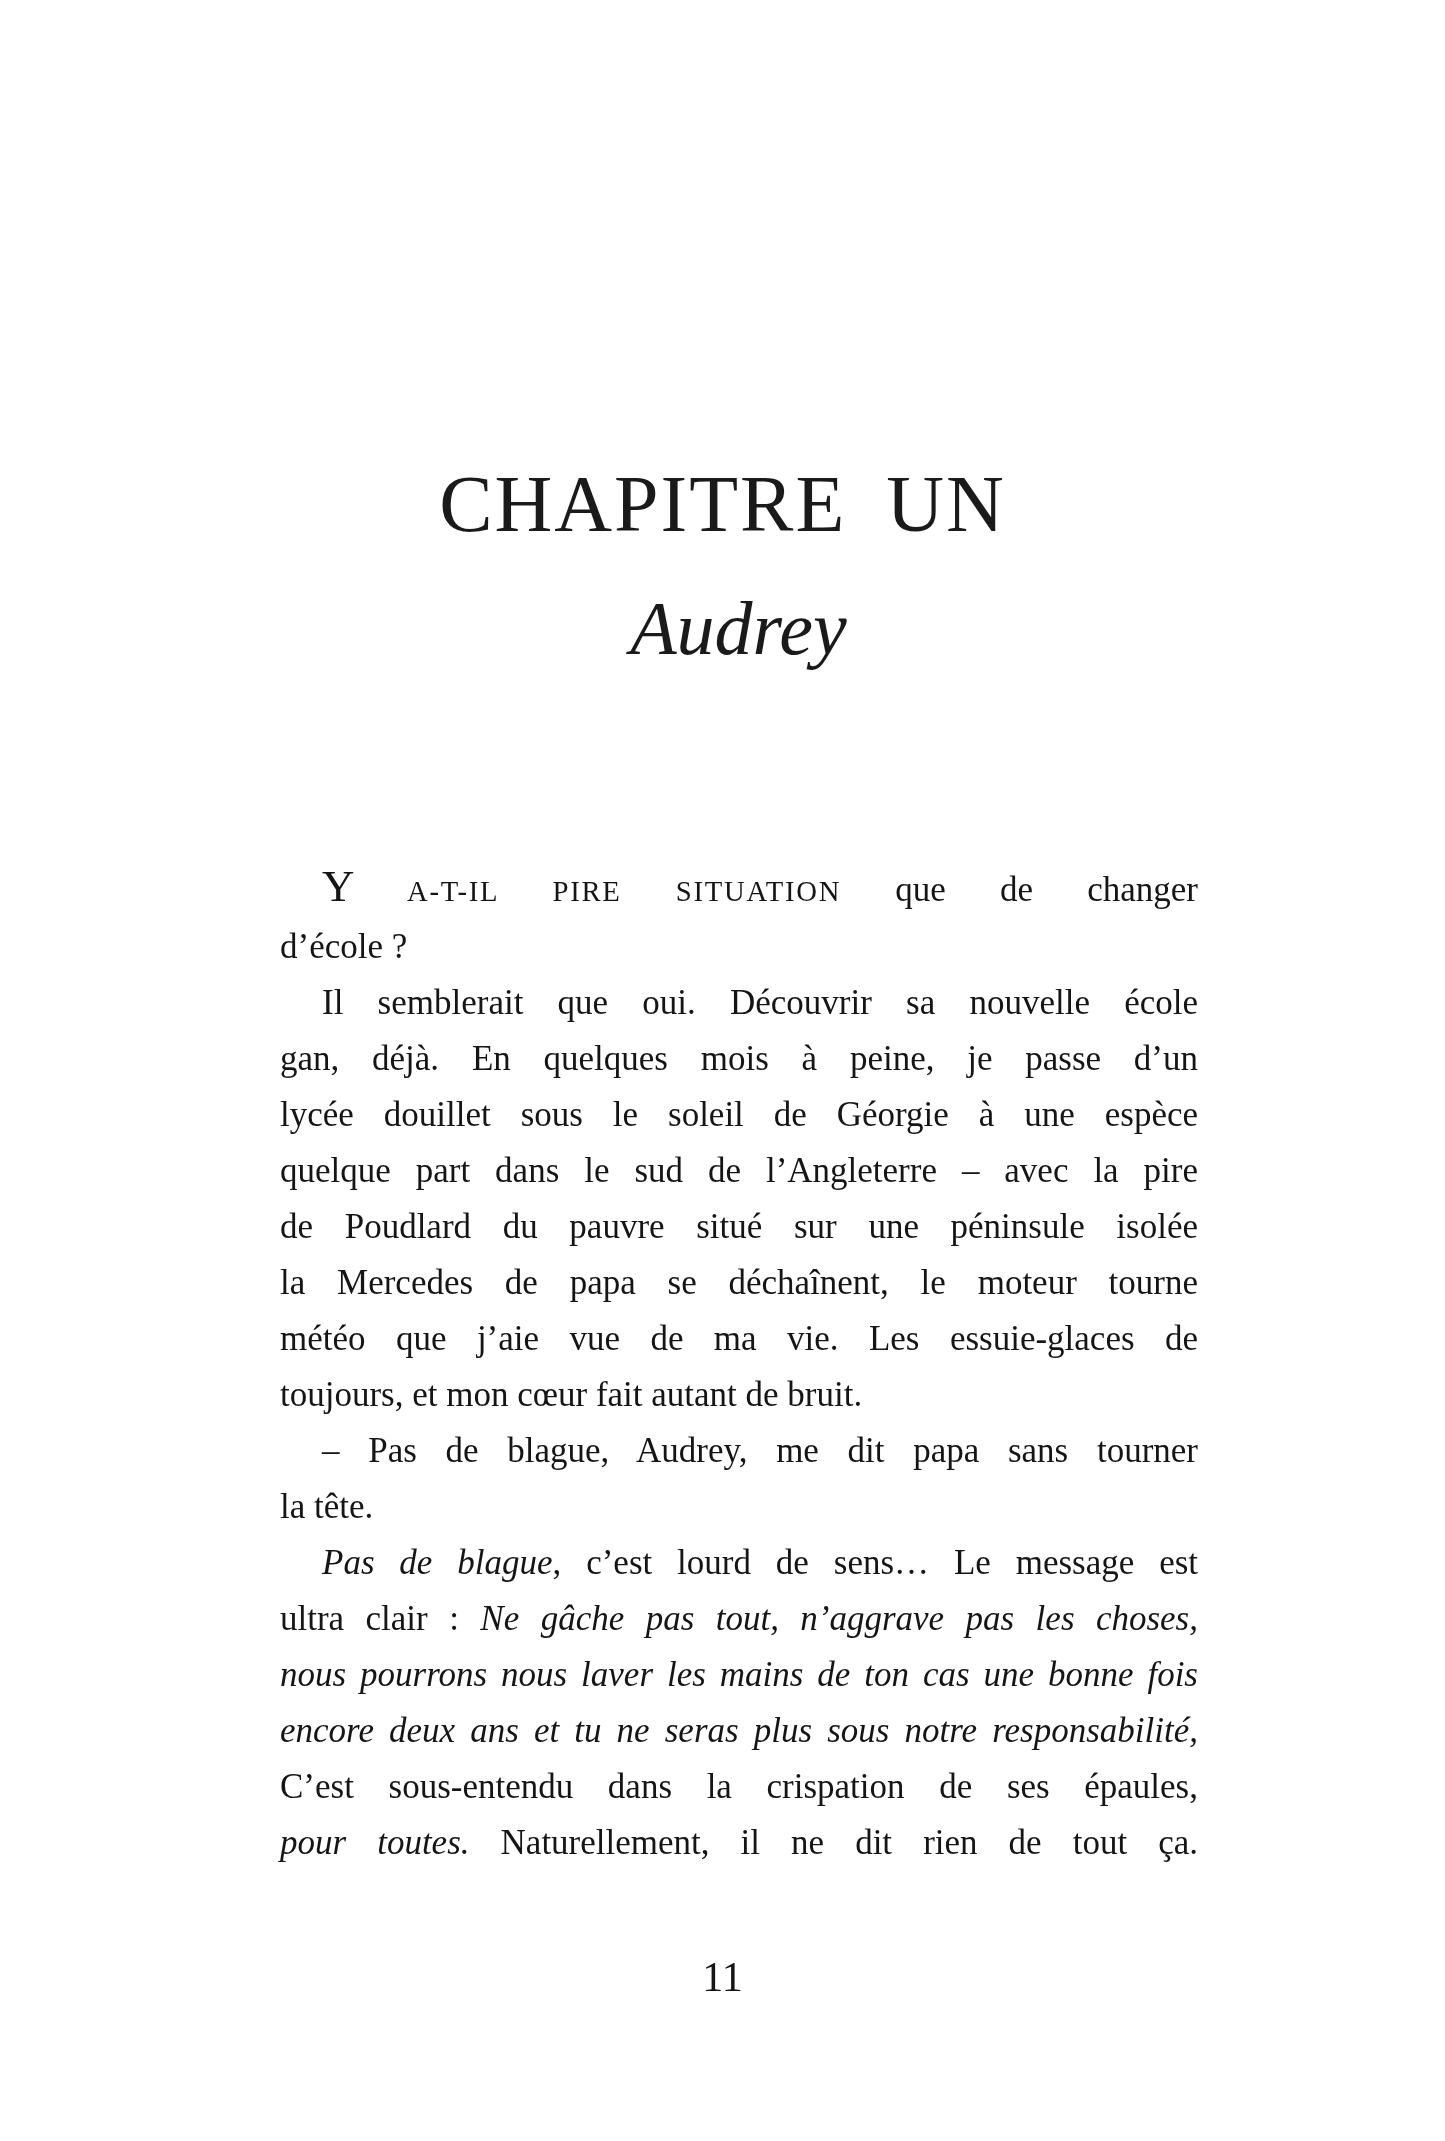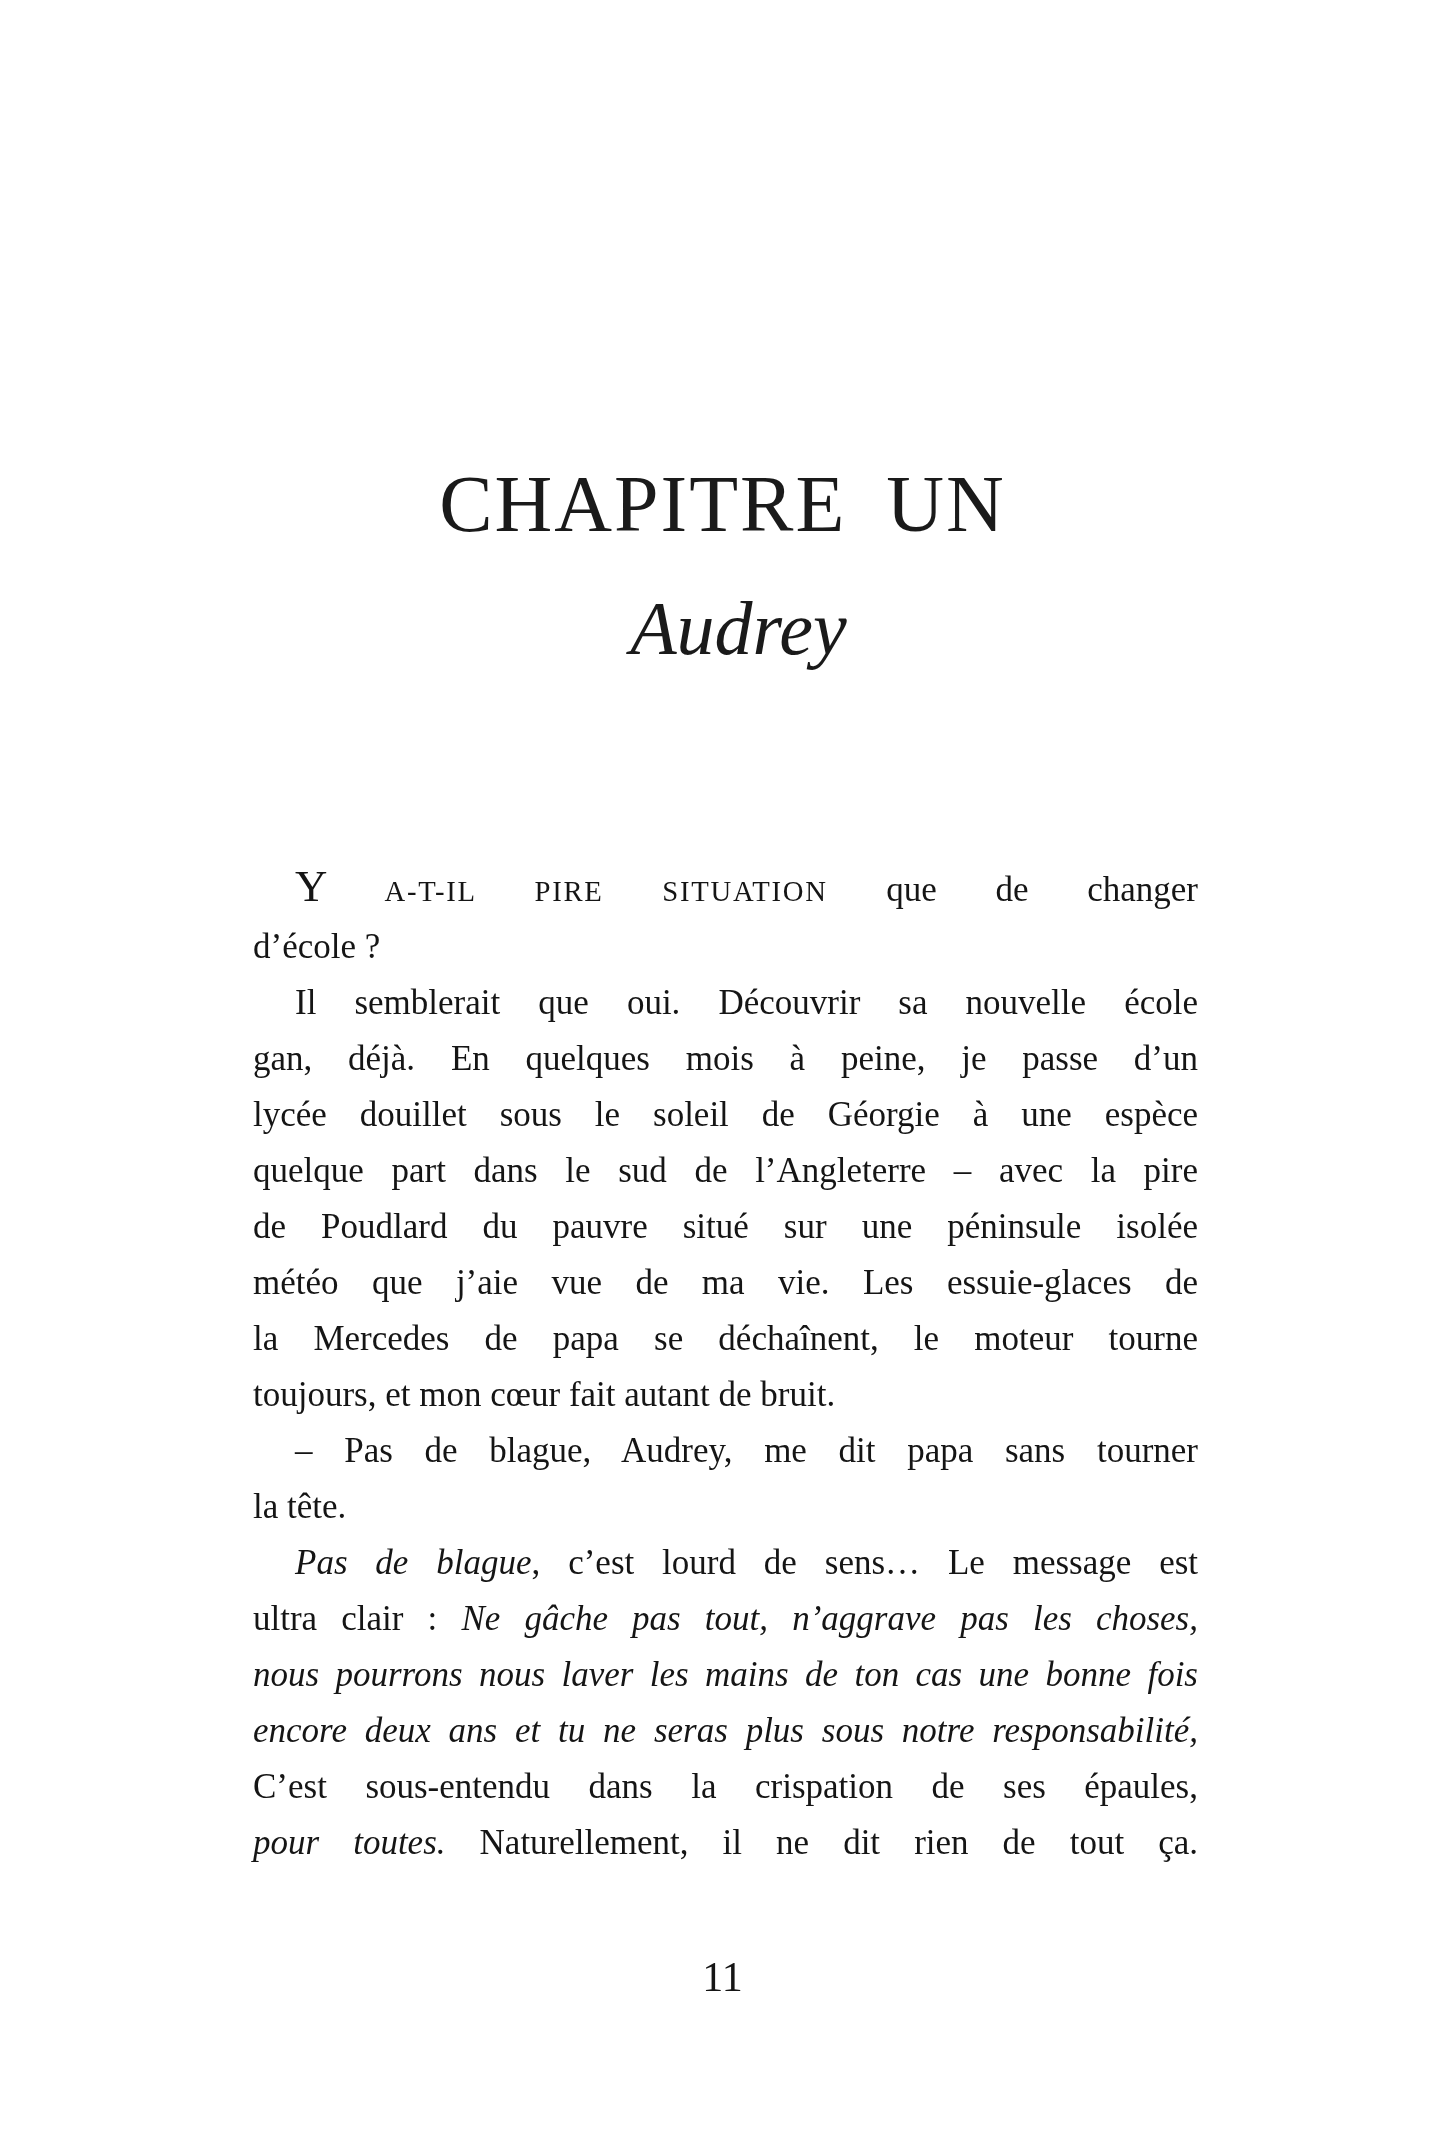--- a/index.html
+++ b/index.html
@@ -44,20 +44,21 @@
     left: 253px;
     width: 945px;
     font-size: 35px;
     line-height: 56px;
     color: #151515;
   }
   .line {
     text-align: justify;
     text-align-last: justify;
     white-space: normal;
+    margin-left: 27px;
   }
   .line.last {
     text-align: left;
     text-align-last: left;
   }
   .line.indent { text-indent: 42px; }
   .normal { font-style: normal; }
   .italic { font-style: italic; }
   .lead-cap { font-size: 1.28em; }
   .small-caps { font-size: 0.82em; letter-spacing: 0.06em; }
@@ -82,22 +83,22 @@
   </header>
 
   <main class="text-block" id="text-block">
       <div class="line indent"><span class="lead-cap">Y</span><span class="small-caps"> A-T-IL PIRE SITUATION</span><span class="normal"> que de changer</span></div>
       <div class="line last"><span class="normal">d’école ?</span></div>
       <div class="line indent"><span class="normal">Il semblerait que oui. Découvrir sa nouvelle école</span></div>
       <div class="line"><span class="normal">gan, déjà. En quelques mois à peine, je passe d’un</span></div>
       <div class="line"><span class="normal">lycée douillet sous le soleil de Géorgie à une espèce</span></div>
       <div class="line"><span class="normal">quelque part dans le sud de l’Angleterre – avec la pire</span></div>
       <div class="line"><span class="normal">de Poudlard du pauvre situé sur une péninsule isolée</span></div>
+      <div class="line"><span class="normal">la Mercedes de papa se déchaînent, le moteur tourne</span></div>
       <div class="line"><span class="normal">météo que j’aie vue de ma vie. Les essuie-glaces de</span></div>
-      <div class="line"><span class="normal">la Mercedes de papa se déchaînent, le moteur tourne</span></div>
       <div class="line last"><span class="normal">toujours, et mon cœur fait autant de bruit.</span></div>
       <div class="line indent"><span class="normal">– Pas de blague, Audrey, me dit papa sans tourner</span></div>
       <div class="line last"><span class="normal">la tête.</span></div>
       <div class="line indent"><span class="italic">Pas de blague</span><span class="normal">, c’est lourd de sens… Le message est</span></div>
       <div class="line"><span class="normal">ultra clair : </span><span class="italic">Ne gâche pas tout, n’aggrave pas les choses,</span></div>
       <div class="line"><span class="italic">nous pourrons nous laver les mains de ton cas une bonne fois</span></div>
       <div class="line"><span class="italic">encore deux ans et tu ne seras plus sous notre responsabilité,</span></div>
       <div class="line"><span class="normal">C’est sous-entendu dans la crispation de ses épaules,</span></div>
       <div class="line"><span class="italic">pour toutes.</span><span class="normal"> Naturellement, il ne dit rien de tout ça.</span></div>
     </main>

